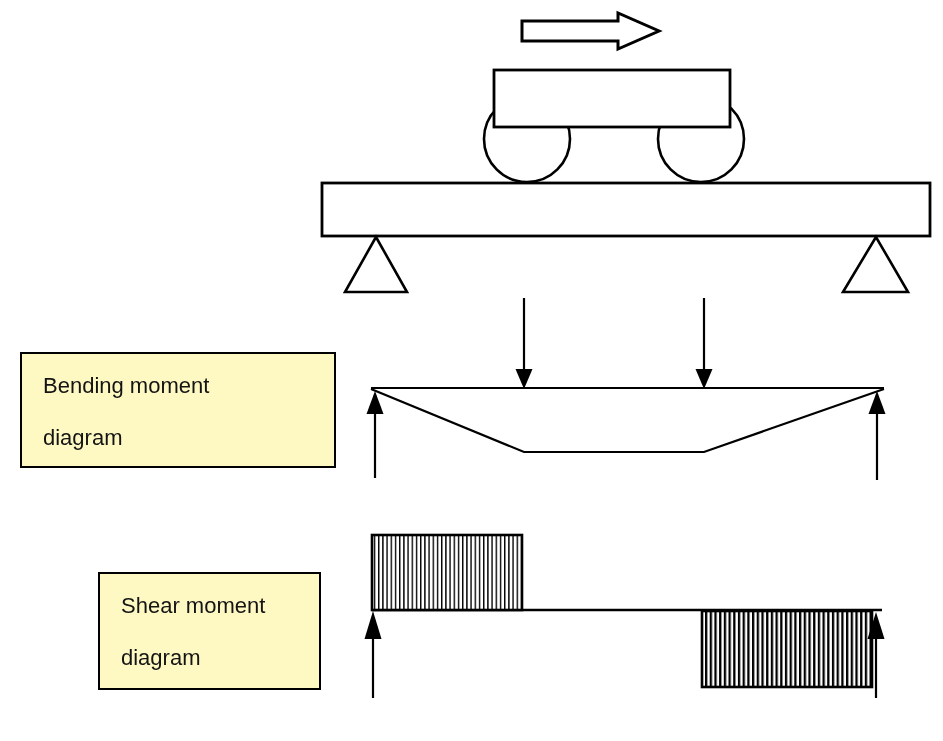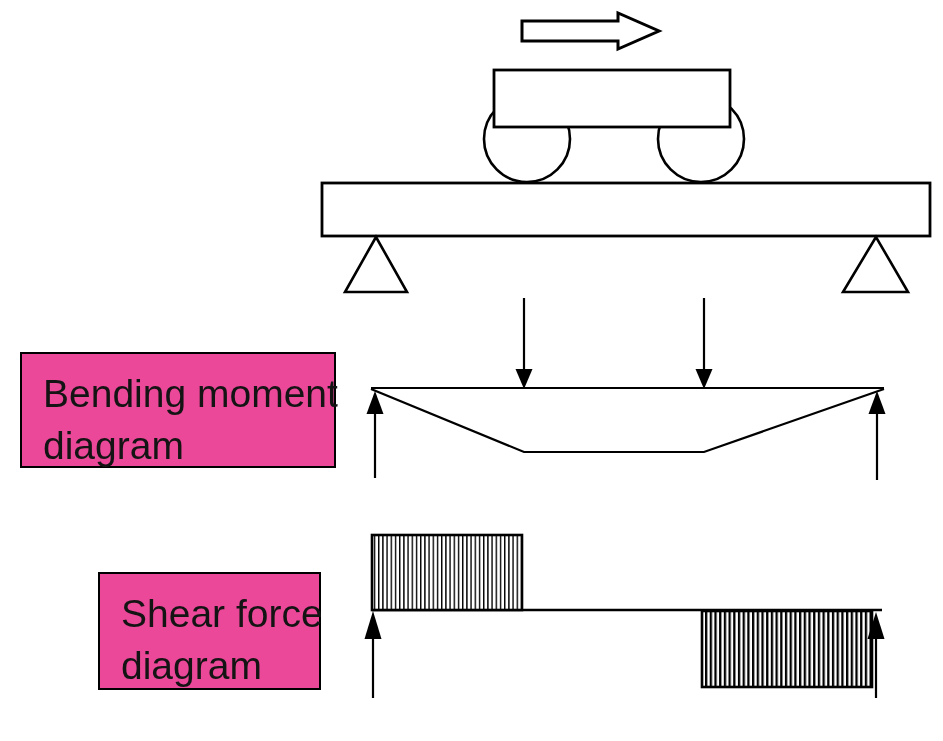--- a/index.html
+++ b/index.html
@@ -8,25 +8,25 @@
     width:943px;height:741px;
     background:#ffffff;
     font-family:"Liberation Sans", sans-serif;
     overflow:hidden;
   }
   .drawing{position:absolute;left:0;top:0;}
   .label-box{
     position:absolute;
     box-sizing:border-box;
     border:2.5px solid #000;
-    background:#ec4899;
+    background:#fef9c3;
     color:#141414;
-    font-size:39px;
+    font-size:22px;
     line-height:52px;
-    padding:14px 0 0 21px;
+    padding:6px 0 0 21px;
     white-space:nowrap;
   }
   .label-box .ln{display:block;}
   #bending-label{left:20px;top:352px;width:316px;height:116px;}
   #shear-label{left:98px;top:572px;width:223px;height:118px;}
 </style>
 </head>
 <body>
 
 <div class="stage">
@@ -85,17 +85,17 @@
       <polygon points="867.5,639 884.5,639 876,612" fill="#000000"></polygon>
     </g>
   </svg>
 
   <div class="label-box" id="bending-label">
     <span class="ln">Bending moment</span>
     <span class="ln">diagram</span>
   </div>
 
   <div class="label-box" id="shear-label">
-    <span class="ln">Shear force</span>
+    <span class="ln">Shear moment</span>
     <span class="ln">diagram</span>
   </div>
 
 </div>
 
 </body></html>

